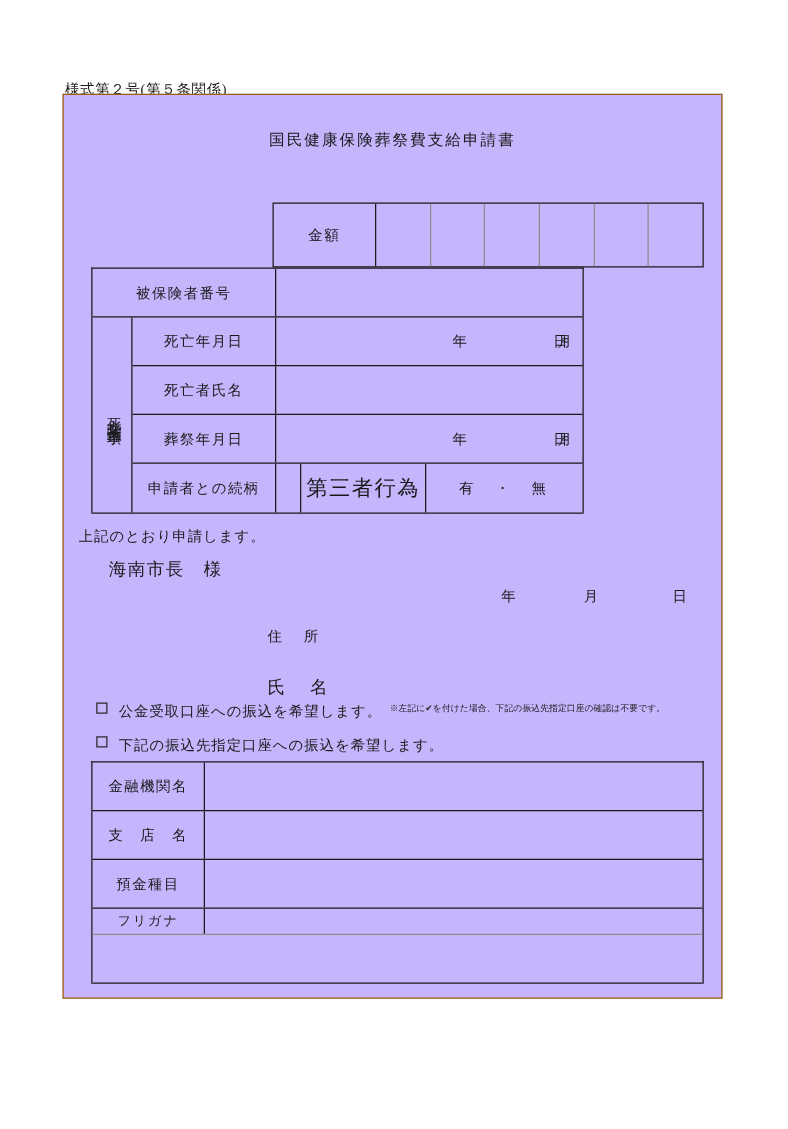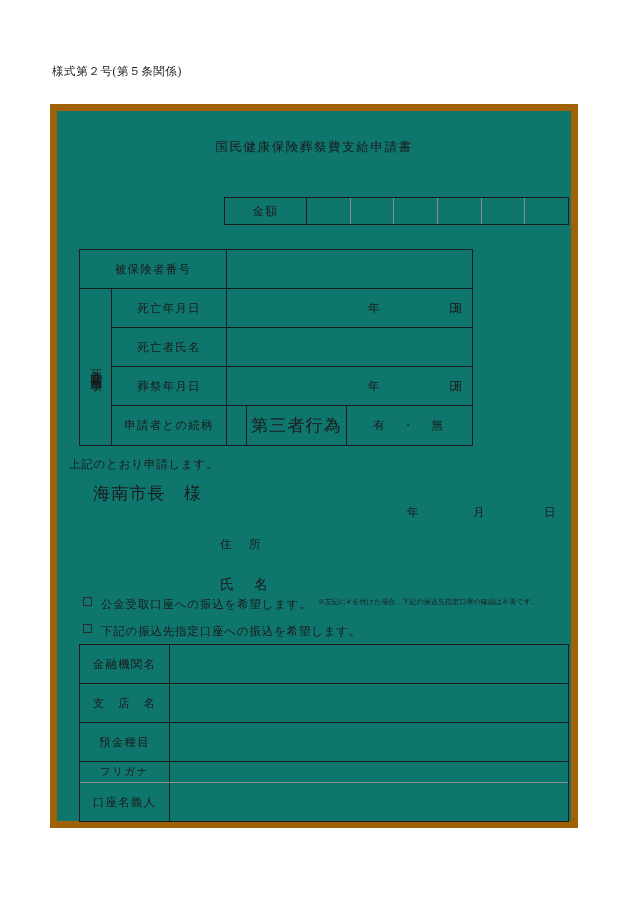--- a/index.html
+++ b/index.html
@@ -24,47 +24,47 @@
     top: 64px;
     font-size: 11.5px;
     letter-spacing: 0.6px;
     white-space: nowrap;
   }
 
   
   .page-frame {
     position: absolute;
     left: 50px;
-    top: 104px;
+    top: 75px;
     width: 528px;
     height: 724px;
-    border: 7px solid #a16207;
-    box-sizing: border-box;
-    background: #0f766e;
+    border: 1px solid #a16207;
+    box-sizing: border-box;
+    background: #c4b5fd;
   }
 
   
   .doc-title {
     position: absolute;
     left: 0;
     right: 0;
     top: 28px;
     text-align: center;
     font-size: 12.5px;
     letter-spacing: 1.6px;
     font-weight: normal;
   }
 
   
   .amount-table {
     position: absolute;
     left: 167px;
     top: 86px;
     width: 345px;
-    height: 28px;
+    height: 52px;
     border: 1.6px solid #1a1a1a;
     box-sizing: border-box;
     display: flex;
   }
   .amount-label {
     width: 82px;
     border-right: 1.6px solid #1a1a1a;
     display: flex;
     align-items: center;
     justify-content: center;
@@ -183,21 +183,21 @@
     position: absolute;
     left: 12px;
     top: 346px;
     font-size: 11.5px;
     letter-spacing: 0.8px;
   }
   .addressee {
     position: absolute;
     left: 36px;
     top: 371px;
-    font-size: 17px;
+    font-size: 14px;
     letter-spacing: 1.2px;
   }
   .date-line {
     position: absolute;
     left: 350px;
     top: 394px;
     width: 168px;
     font-size: 11.5px;
   }
   .date-line span { position: absolute; }
@@ -392,19 +392,18 @@
       <div class="bk-label">預金種目</div>
       <div class="bk-value"></div>
     </div>
 
     <div class="bk-row bk-row-thin bk-h-small">
       <div class="bk-label bk-label-small">フリガナ</div>
       <div class="bk-value"></div>
     </div>
 
     <div class="bk-row bk-h-normal">
-      <div class="bk-label">口座名義人</div>
       <div class="bk-value"></div>
     </div>
 
   </div>
 
 </div>
 
 </body></html>

